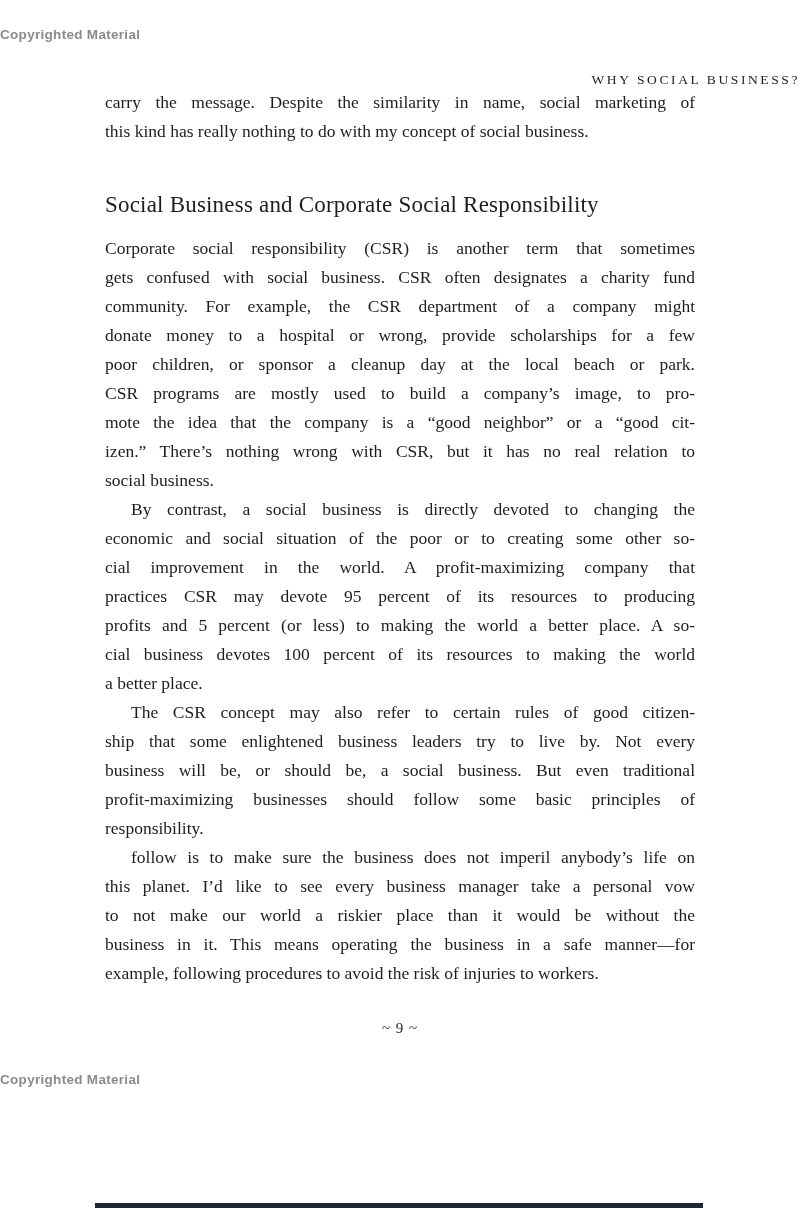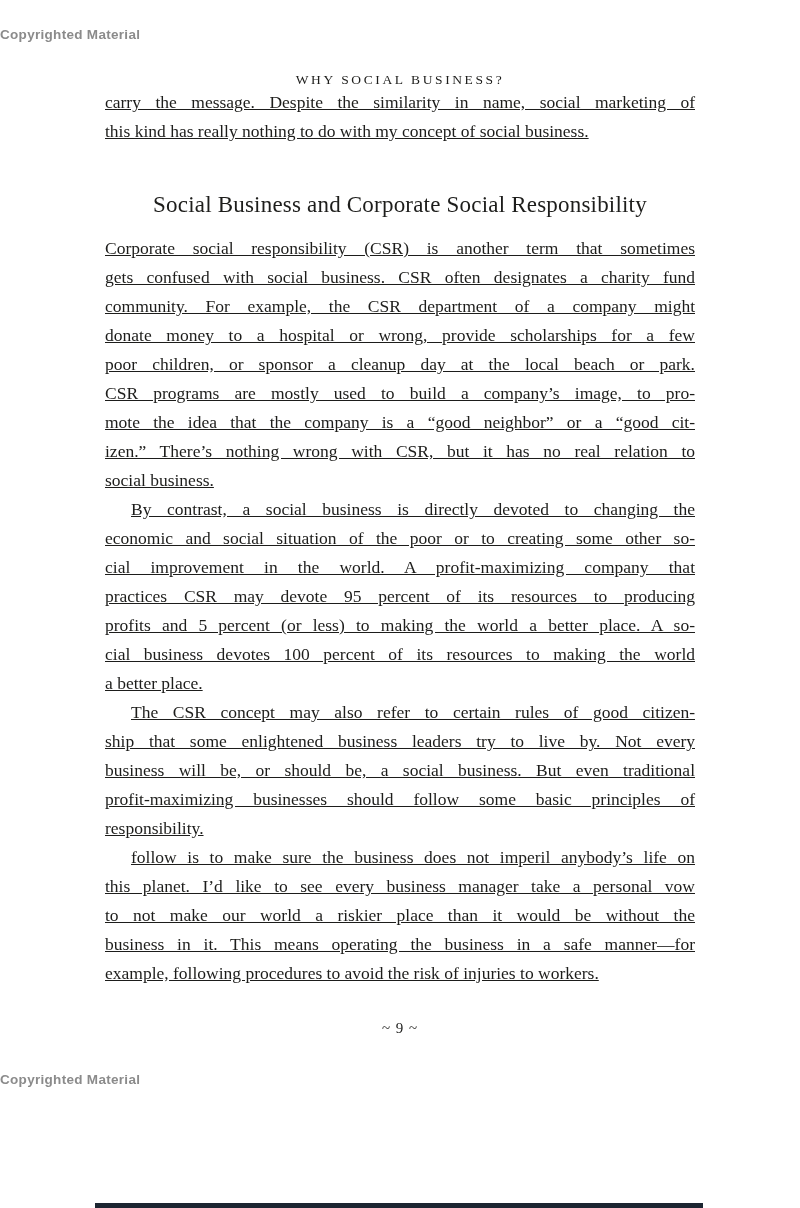--- a/index.html
+++ b/index.html
@@ -17,48 +17,47 @@
     font-weight: bold;
     font-size: 13.5px;
     letter-spacing: 0.3px;
     color: #8b8b8b;
     text-align: left;
   }
   .copyright.top { padding-top: 27px; }
   .copyright.bottom { margin-top: 35px; }
   .running-head {
     margin-top: 30px;
-    text-align: center;
+    text-align: right;
     font-size: 13.5px;
     letter-spacing: 2.6px;
     font-weight: normal;
     color: #1d1d1b;
   }
   .text-col {
     width: 590px;
     margin: 0 auto;
     font-size: 17.5px;
     line-height: 29px;
   }
   .intro-block { margin-top: 35px; }
   .section-heading {
     margin: 0;
     margin-top: 44px;
     margin-bottom: 15px;
-    text-align: center;
+    text-align: left;
     font-size: 23px;
     font-weight: normal;
     letter-spacing: 0.2px;
     color: #1d1d1b;
   }
   .para { margin: 0; }
   .line {
     text-align: justify;
     text-align-last: justify;
-    text-decoration: underline;
   }
   .line.last {
     text-align-last: auto;
   }
   .para.indent .line:first-child { text-indent: 26px; }
   .page-number {
     margin-top: 32px;
     text-align: center;
     font-size: 15px;
     letter-spacing: 1px;

